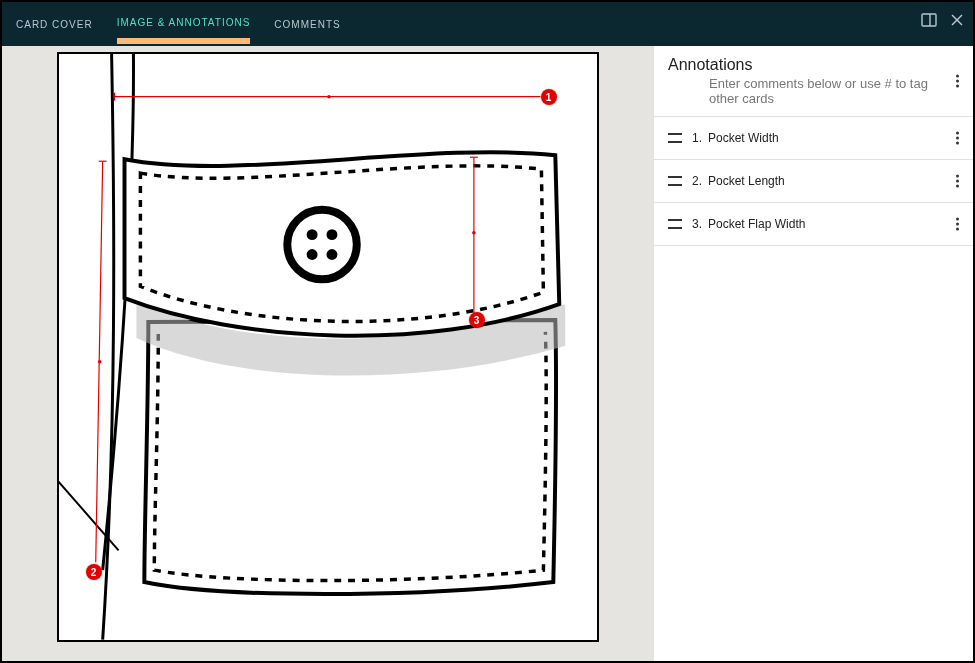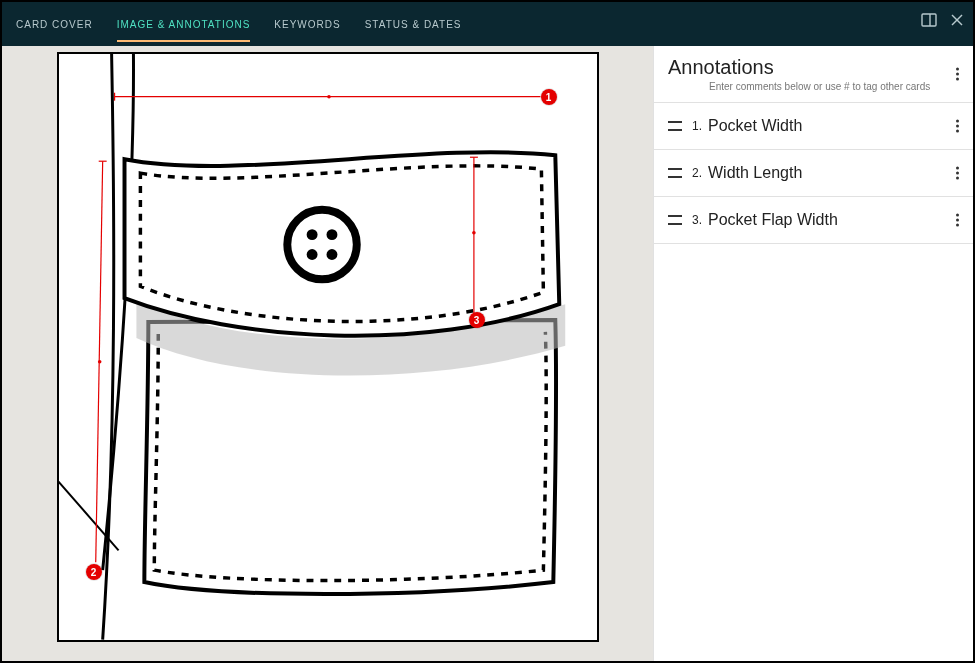--- a/index.html
+++ b/index.html
@@ -24,21 +24,21 @@
     color: #b7c9cd;
     font-size: 10px;
     letter-spacing: 1px;
     margin-right: 24px;
     padding: 12px 0 10px 0;
     cursor: pointer;
     border-bottom: 2px solid transparent;
   }
   .tab.active {
     color: #4fe1c2;
-    border-bottom: 2px solid #fdba74;
+    border-bottom: 6px solid #fdba74;
   }
   .topbar-right {
     position: absolute;
     right: 10px;
     top: 0;
     height: 36px;
     display: flex;
     align-items: center;
     gap: 14px;
   }
@@ -71,27 +71,27 @@
     border-left: 1px solid #e1e1e1;
     display: flex;
     flex-direction: column;
   }
   .side-head {
     padding: 10px 14px 10px 14px;
     border-bottom: 1px solid #e1e1e1;
     position: relative;
   }
   .side-title {
-    font-size: 20px;
+    font-size: 16px;
     color: #222;
     font-weight: 500;
     margin-bottom: 2px;
   }
   .side-sub {
-    font-size: 10px;
+    font-size: 13px;
     color: #777;
     padding-left: 41px;
   }
   .kebab {
     position: absolute;
     right: 10px;
     top: 50%;
     transform: translateY(-50%);
     cursor: pointer;
     padding: 4px;
@@ -122,21 +122,21 @@
     display: block;
     height: 2px;
     background: #333;
   }
   .row .num {
     font-size: 12px;
     color: #222;
     margin-right: 6px;
   }
   .row .label {
-    font-size: 16px;
+    font-size: 12px;
     color: #222;
   }
 
   .marker {
     position: absolute;
     width: 16px; height: 16px;
     border-radius: 50%;
     background: #e40000;
     color: #fff;
     font-size: 10px;
@@ -146,22 +146,21 @@
     justify-content: center;
     box-shadow: 0 0 0 1px rgba(0,0,0,.1);
   }
 </style>
 </head>
 <body>
 
 <div class="topbar">
   <div class="tab">CARD COVER</div>
   <div class="tab active">IMAGE &amp; ANNOTATIONS</div>
-  <div class="tab">KEYWORDS</div>
-  <div class="tab">STATUS &amp; DATES</div>
+  <div class="tab">COMMENTS</div>
   <div class="topbar-right">
     <span>
       <svg width="16" height="14" viewBox="0 0 16 14" fill="none" stroke="#b7c9cd" stroke-width="1.4">
         <rect x="1" y="1" width="14" height="12" rx="1"></rect>
         <line x1="9" y1="1" x2="9" y2="13"></line>
       </svg>
     </span>
     <span>
       <svg width="12" height="12" viewBox="0 0 12 12" stroke="#b7c9cd" stroke-width="1.4">
         <line x1="1" y1="1" x2="11" y2="11"></line>
@@ -252,21 +251,21 @@
           <span></span>
         </div>
     </div>
 
     <div class="row">
       <div class="drag">
           <i></i>
           <i></i>
         </div>
       <span class="num">2.</span>
-      <span class="label">Width Length</span>
+      <span class="label">Pocket Length</span>
       <div class="kebab">
           <span></span>
           <span></span>
           <span></span>
         </div>
     </div>
 
     <div class="row">
       <div class="drag">
           <i></i>

